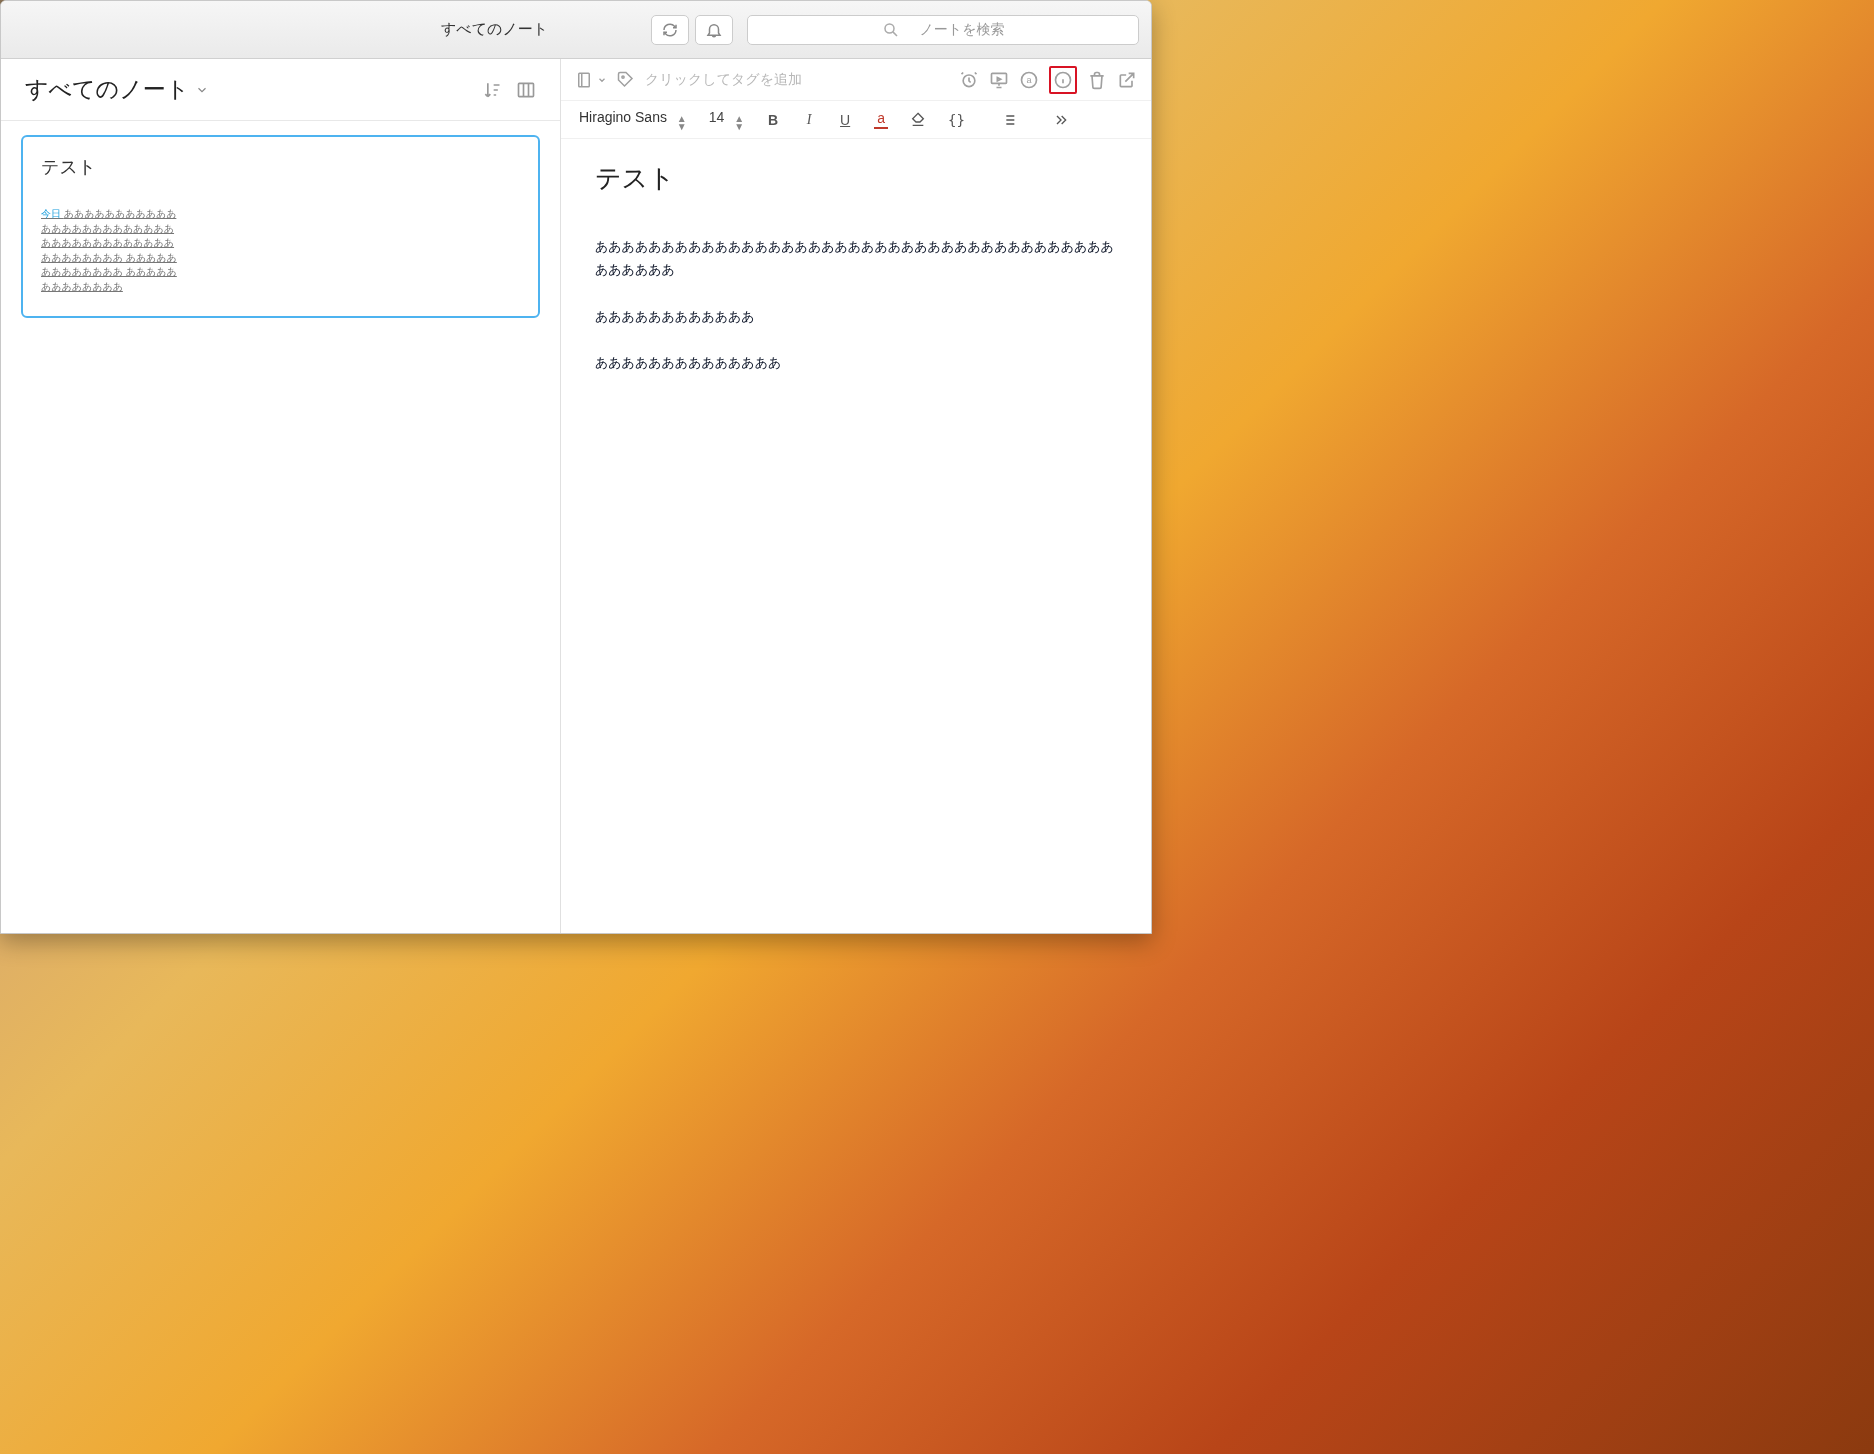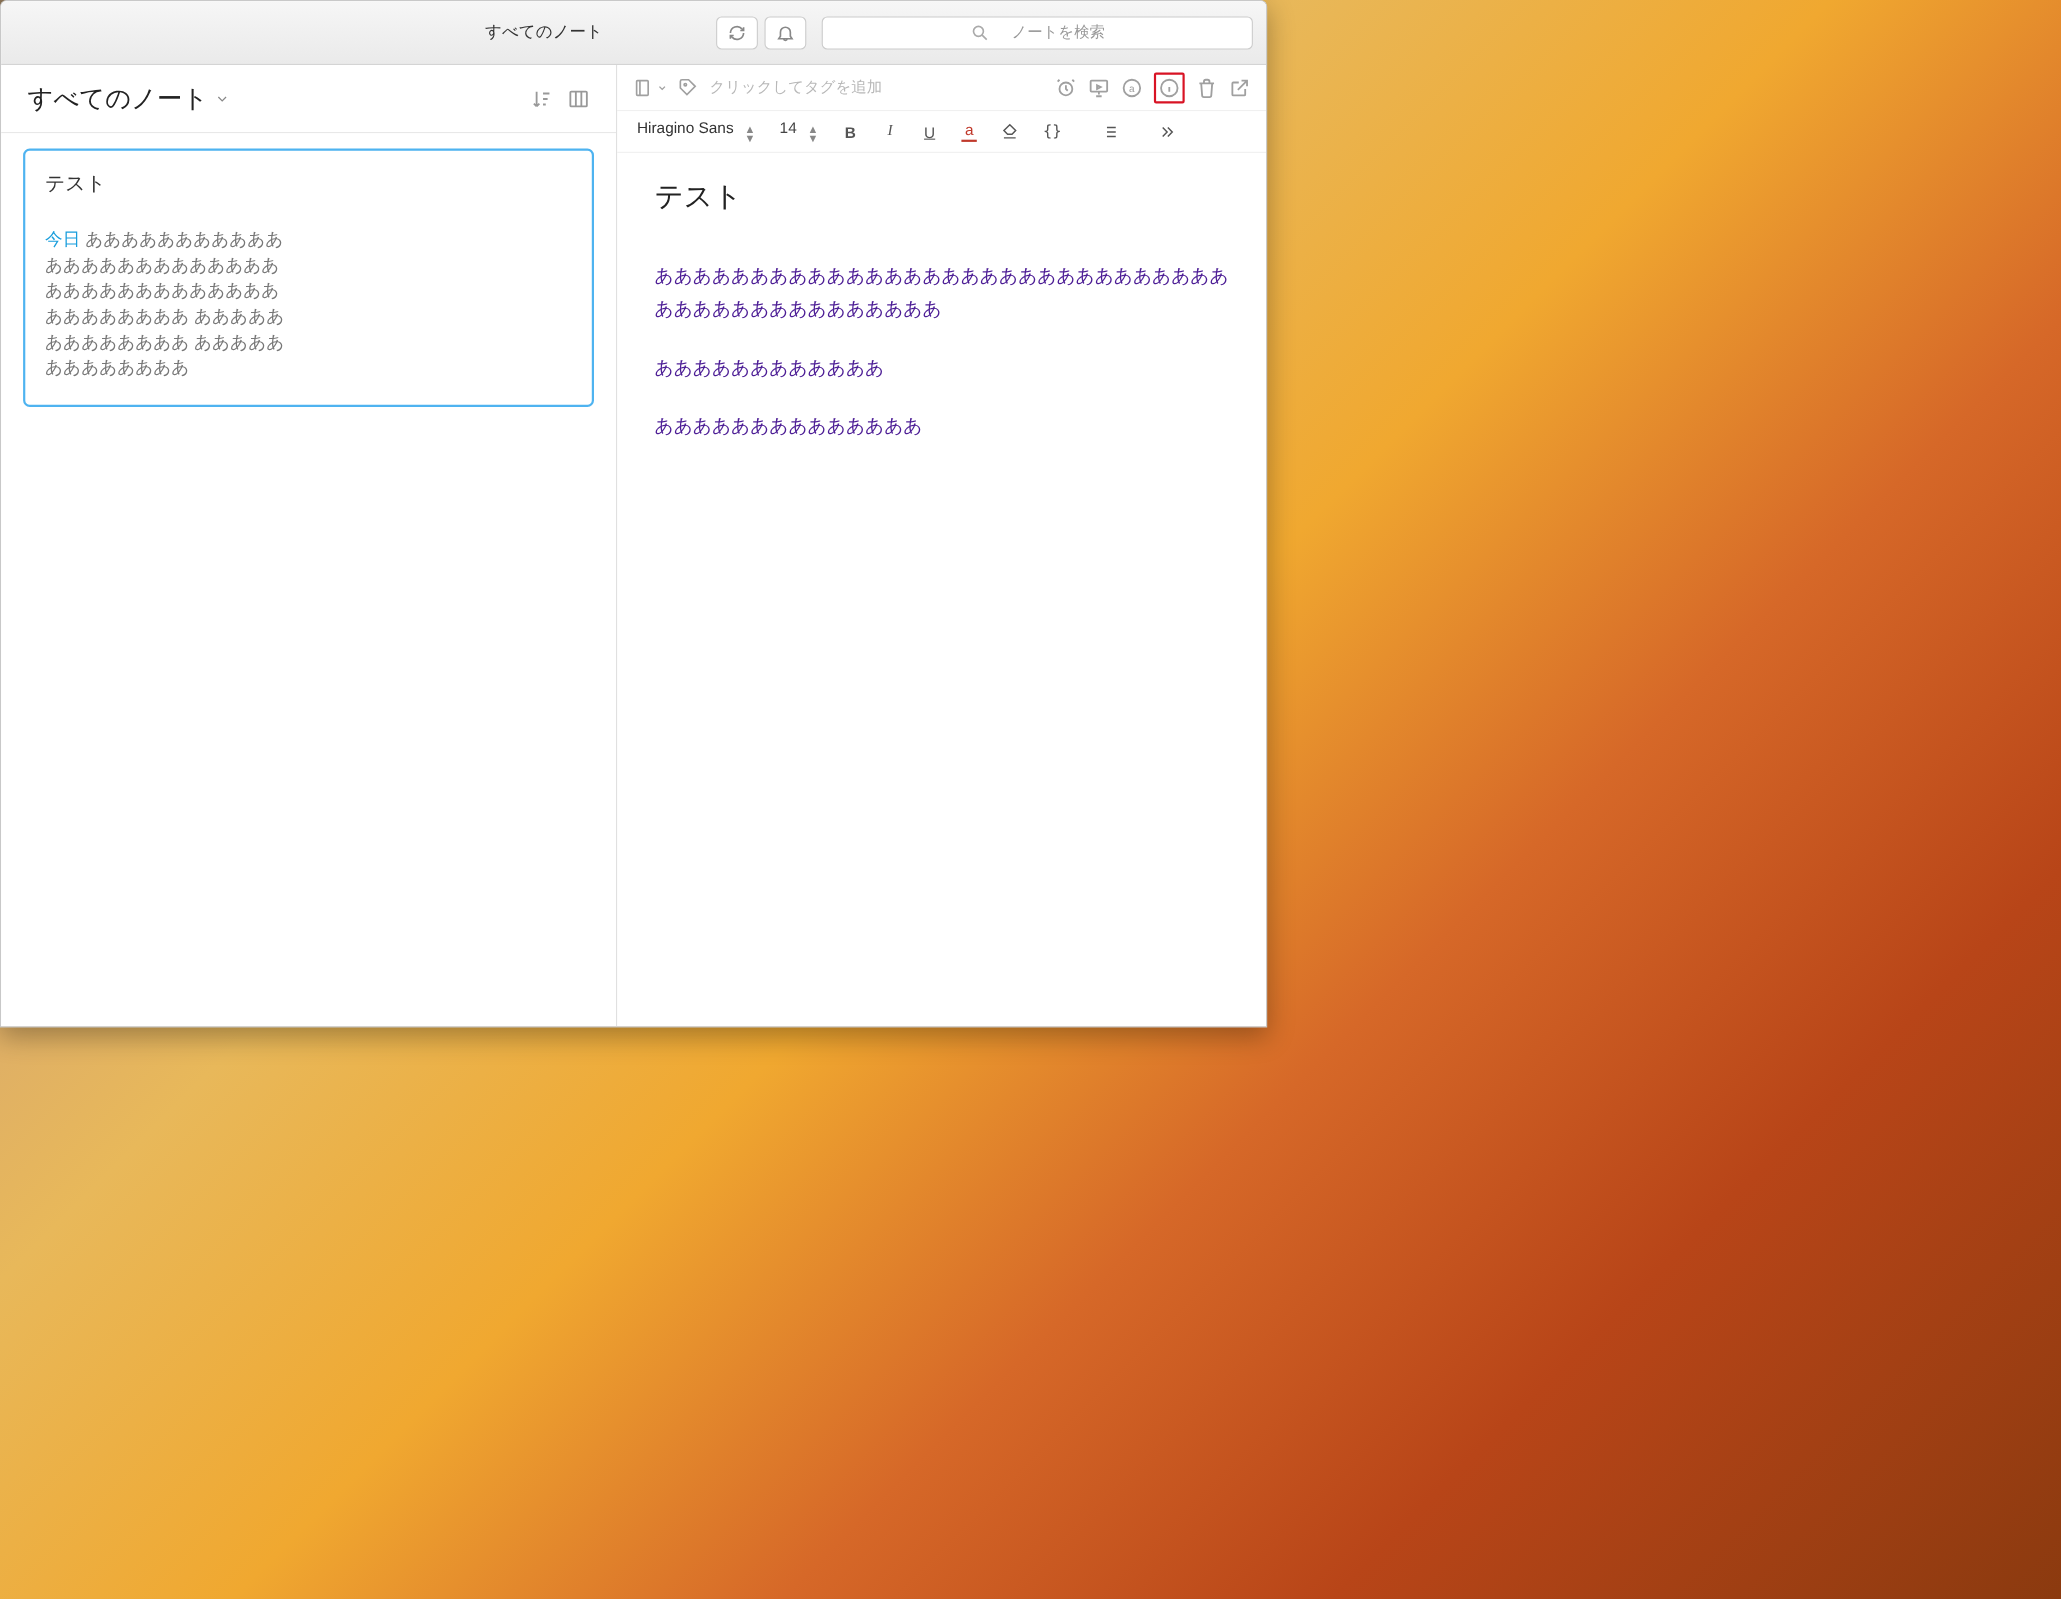--- a/index.html
+++ b/index.html
@@ -112,23 +112,24 @@
   border-radius: 6px;
   padding: 18px 18px 22px 18px;
   background: #fff;
 }
 .note-card-title {
   font-size: 18px;
   color: #333;
   margin-bottom: 28px;
 }
 .note-preview {
-  font-size: 16px;
+  font-size: 10px;
   line-height: 1.45;
   color: #777;
+  text-decoration: underline;
 }
 .preview-today {
   color: #1a9edc;
 }
 .editor-pane {
   flex: 1;
   display: flex;
   flex-direction: column;
 }
 .editor-meta {
@@ -158,22 +159,22 @@
 .editor-content {
   flex: 1;
   padding: 22px 34px;
 }
 .doc-title {
   font-size: 26px;
   color: #222;
   margin-bottom: 40px;
 }
 .doc-body p {
-  font-size: 17px;
-  color: #4c1d95;
+  font-size: 13px;
+  color: #0f172a;
   line-height: 1.75;
   margin-bottom: 24px;
 }
 .icon { width: 18px; height: 18px; display: inline-block; }
 .highlight-box {
   border: 2px solid #d81324;
   border-radius: 2px;
   padding: 2px;
 }
 svg { display: block; }

